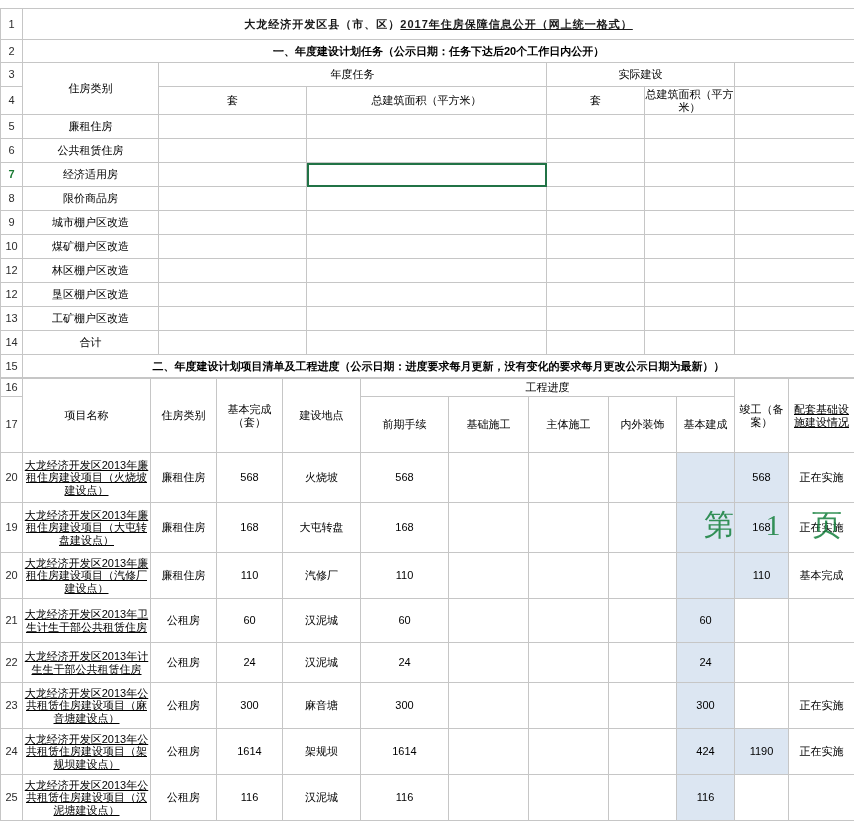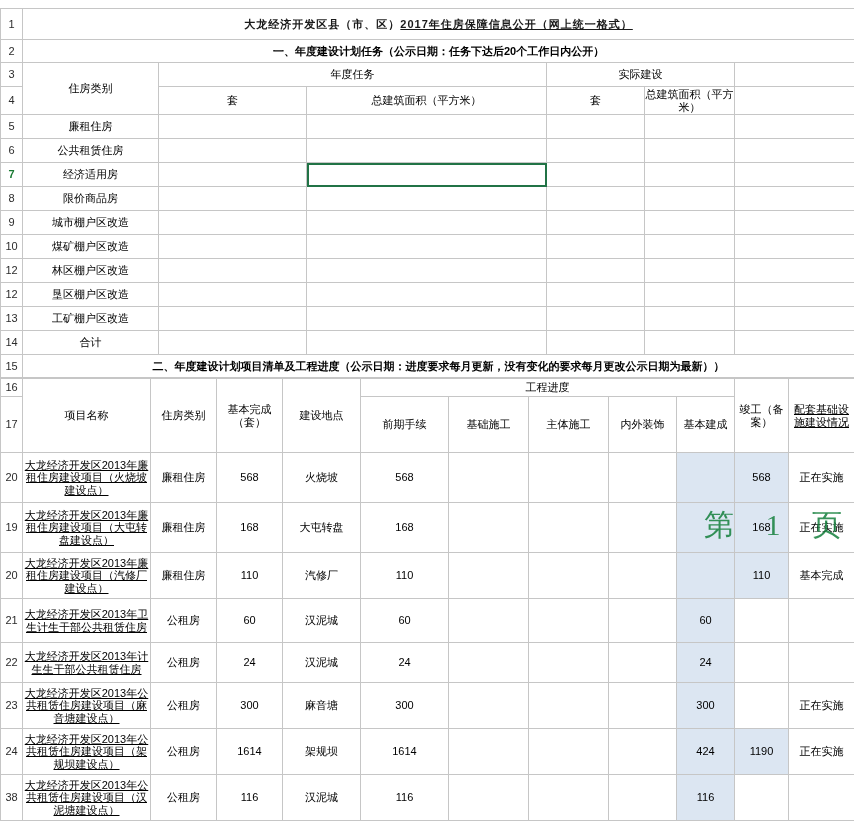--- a/index.html
+++ b/index.html
@@ -383,21 +383,21 @@
       <td class="small">架规坝</td>
       <td class="small">1614</td>
       <td class="small"></td>
       <td class="small"></td>
       <td class="small"></td>
       <td class="small blue">424</td>
       <td class="small blue">1190</td>
       <td class="small">正在实施</td>
     </tr>
     <tr style="height:46px">
-      <td class="rownum">38</td>
+      <td class="rownum">25</td>
       <td class="tiny">大龙经济开发区2013年公共租赁住房建设项目（汉泥塘建设点）</td>
       <td class="small">公租房</td>
       <td class="small">116</td>
       <td class="small">汉泥城</td>
       <td class="small">116</td>
       <td class="small"></td>
       <td class="small"></td>
       <td class="small"></td>
       <td class="small blue">116</td>
       <td class="small"></td>

